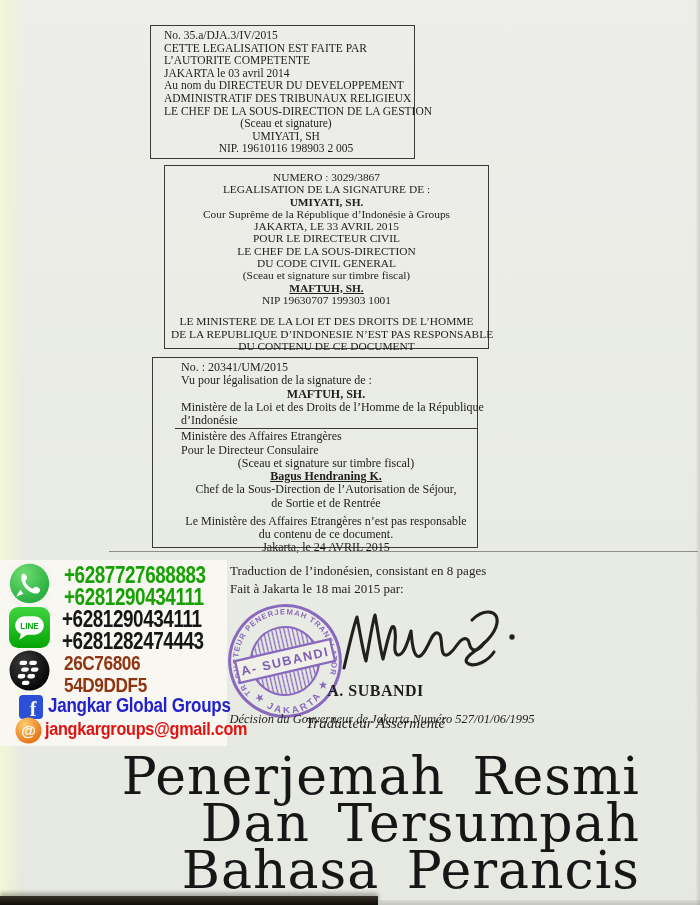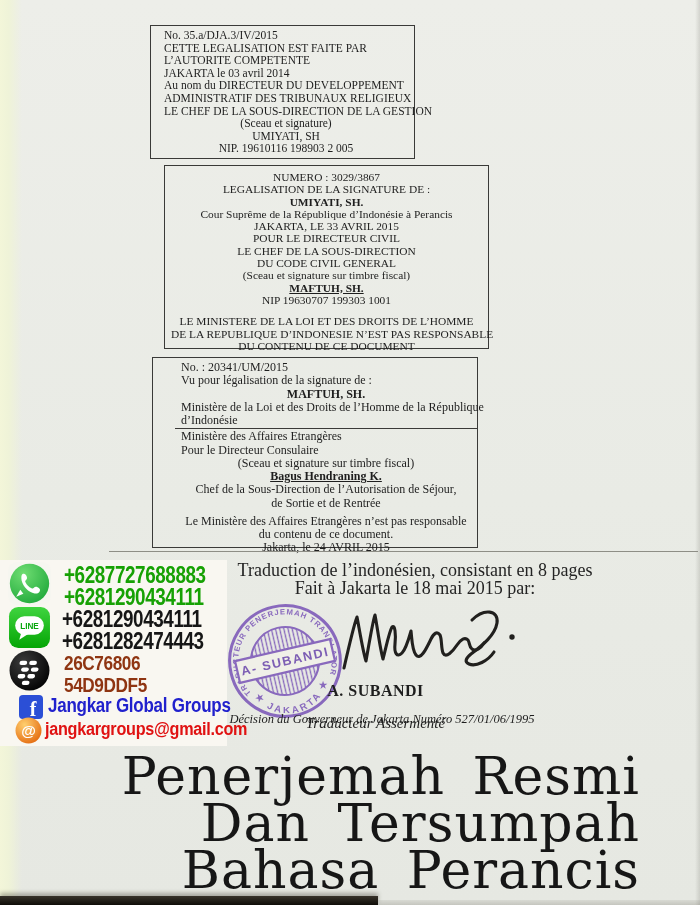--- a/index.html
+++ b/index.html
@@ -26,22 +26,22 @@
   .u{text-decoration:underline;}
   #box1{left:150px;top:25px;width:265px;height:134px;font-size:11.5px;line-height:12.6px;padding-left:13px;}
   #box2{left:164px;top:165px;width:325px;height:184px;font-size:11.4px;line-height:12.3px;text-align:center;padding-top:5px;}
   #box2 .gap{height:9px;}
   #box3{left:152px;top:357px;width:326px;height:191px;font-size:12px;line-height:13.25px;padding-left:28px;}
   #box3 .rule{border-top:1.2px solid #3a3a38;margin:1px -6px 1px -6px;height:0;}
   #box3 .gap{height:5px;}
 
   
   .sep-line{position:absolute;left:109px;top:551px;width:589px;height:1.4px;background:#8e8e86;}
-  #trad-note{position:absolute;left:230px;top:562px;width:370px;text-align:center;
-    font-size:18px;line-height:17.5px;color:#242424;}
+  #trad-note{position:absolute;left:230px;top:562px;width:370px;text-align:left;
+    font-size:13px;line-height:17.5px;color:#242424;}
 
   
   #contacts{position:absolute;left:0;top:560px;width:227px;height:186px;background:#f9f7f1;}
   .cico{position:absolute;}
   .cnum{position:absolute;font-family:"Liberation Sans",sans-serif;font-weight:bold;
     white-space:nowrap;transform:scaleX(.82);transform-origin:0 50%;letter-spacing:-.5px;}
   .wa0{left:64px;top:2px;font-size:23px;color:#17a104;}
   .wa1{left:64px;top:24px;font-size:23px;color:#17a104;}
   .li0{left:62px;top:46px;font-size:23px;color:#161616;}
   .li1{left:62px;top:68px;font-size:23px;color:#161616;}
@@ -88,21 +88,21 @@
     <div class="ln">LE CHEF DE LA SOUS-DIRECTION DE LA GESTION</div>
     <div class="ln c">(Sceau et signature)</div>
     <div class="ln c">UMIYATI, SH</div>
     <div class="ln c">NIP. 19610116 198903 2 005</div>
   </div>
 
   <div class="box" id="box2">
     <div class="ln">NUMERO : 3029/3867</div>
     <div class="ln">LEGALISATION DE LA SIGNATURE DE :</div>
     <div class="ln b">UMIYATI, SH.</div>
-    <div class="ln">Cour Suprême de la République d’Indonésie à Perancis</div>
+    <div class="ln">Cour Suprême de la République d’Indonésie à Groups</div>
     <div class="ln">JAKARTA, LE  33 AVRIL 2015</div>
     <div class="ln">POUR LE DIRECTEUR CIVIL</div>
     <div class="ln">LE CHEF DE LA SOUS-DIRECTION</div>
     <div class="ln">DU CODE CIVIL GENERAL</div>
     <div class="ln">(Sceau et signature sur timbre fiscal)</div>
     <div class="ln b u">MAFTUH, SH.</div>
     <div class="ln">NIP 19630707 199303 1001</div>
     <div class="gap"></div>
     <div class="ln">LE MINISTERE DE LA LOI ET DES DROITS DE L’HOMME</div>
     <div class="ln">DE LA REPUBLIQUE D’INDONESIE N’EST PAS RESPONSABLE</div>

